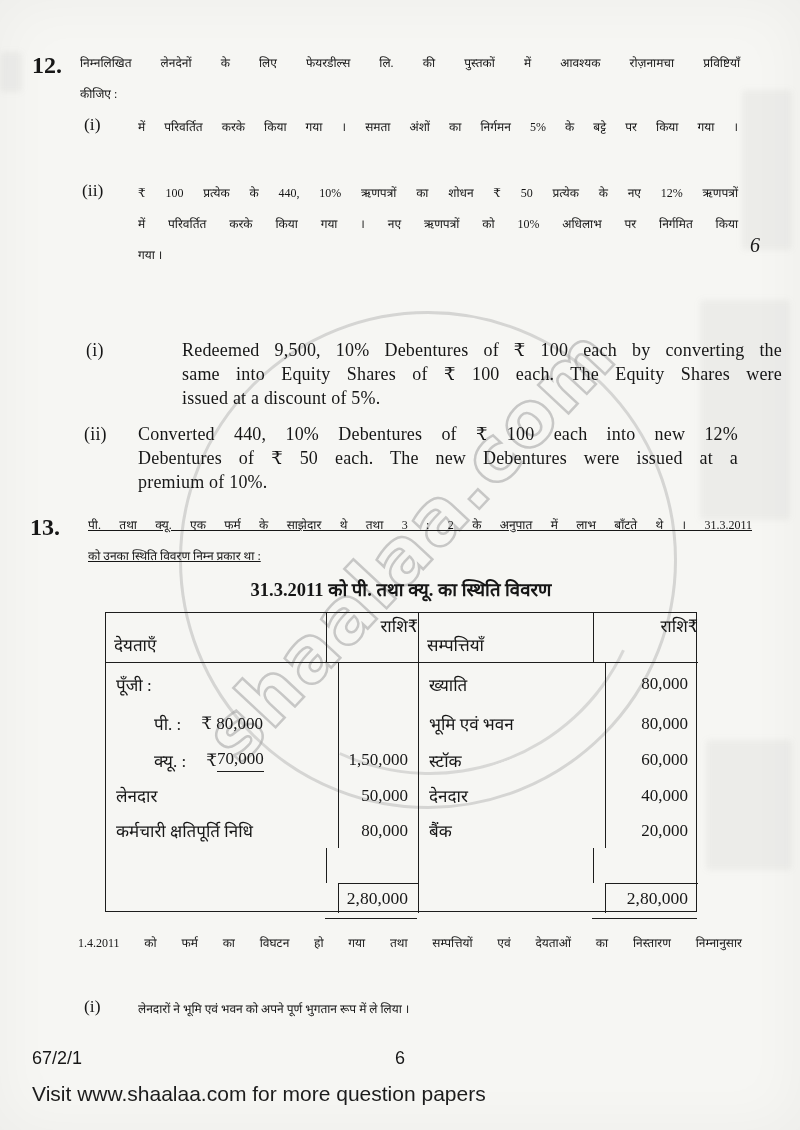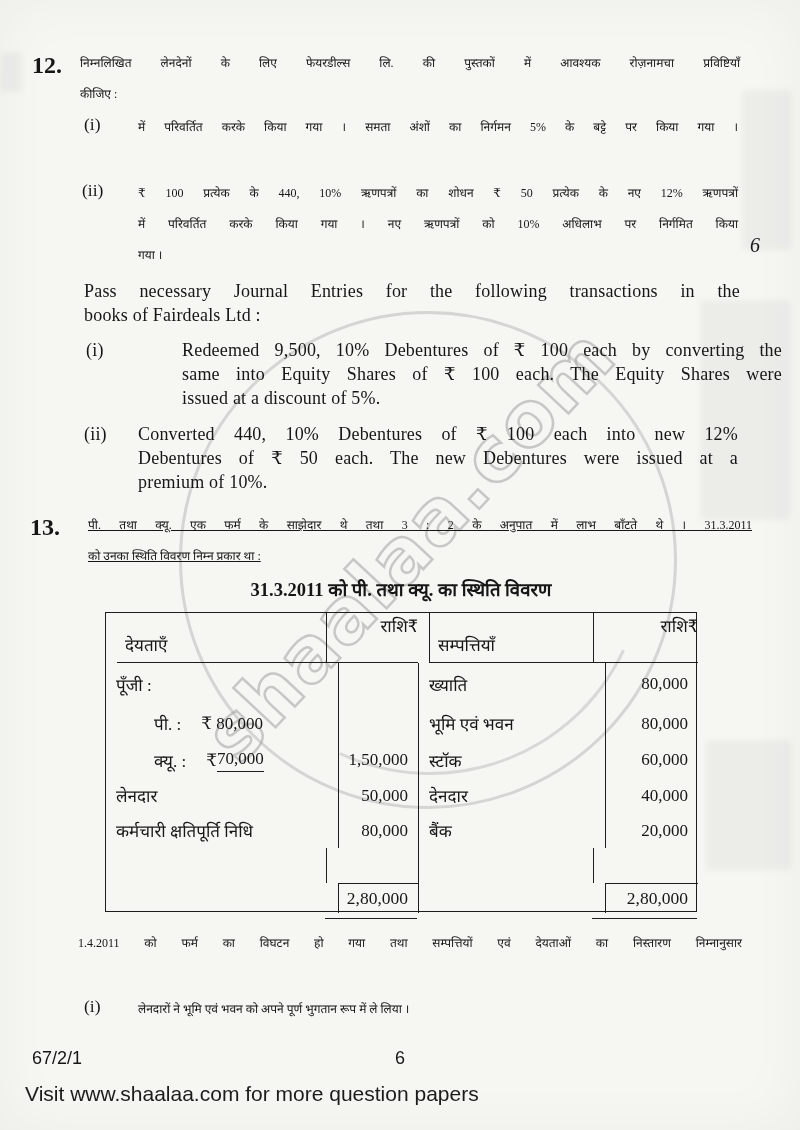--- a/index.html
+++ b/index.html
@@ -49,21 +49,21 @@
     position:absolute; left:105px; top:612px; width:592px; height:300px;
     border:1.6px solid #1d1d1d;
     display:grid;
     grid-template-columns:220px 92px 175px 105px;
     grid-template-rows:50px 42px 37px 36px 35px 35px 35px 30px;
     font-size:17px;
   }
   .c { position:relative; }
   .bl { border-left:1.2px solid #1d1d1d; }
   .hb { border-bottom:1.2px solid #1d1d1d; }
-  .hdr-name { display:flex; align-items:flex-end; padding:0 0 6px 8px;margin-left:11px; }
+  .hdr-name { display:flex; align-items:flex-end; padding:0 0 6px 8px; }
   .hdr-amt { display:flex; flex-direction:row; align-items:center; justify-content:flex-end; padding-bottom:20px; line-height:21px;font-family:Liberation Mono, monospace; }
   .lcell { display:flex; align-items:center; padding-left:10px; }
   .lcell.ind { padding-left:48px; }
   .acell { display:flex; align-items:center; justify-content:flex-end; padding-right:10px;margin-left:12px; }
   .tot { border-top:1.4px solid #1d1d1d; font-size:17.5px; }
   .cur { margin-left:20px; }
   .uval { border-bottom:1.6px solid #1d1d1d; padding-bottom:2px; }
   .dbl-rule { position:absolute; height:0; border-top:1.5px solid #1d1d1d; }
   
   .footer-sans { font-family:"Liberation Sans","DejaVu Sans",sans-serif; }
@@ -96,24 +96,20 @@
 
   <div class="abs itemlabel" style="left:82px; top:180px;">(ii)</div>
   <div class="abs hindi" style="left:138px; top:178px; width:600px;">
     <div class="jl">₹ 100 प्रत्येक के 440, 10% ऋणपत्रों का शोधन ₹ 50 प्रत्येक के नए 12% ऋणपत्रों</div>
     <div class="jl">में परिवर्तित करके किया गया ।  नए ऋणपत्रों को 10% अधिलाभ पर निर्गमित किया</div>
     <div>गया ।</div>
   </div>
 
   <div class="abs marks" style="left:750px; top:234px;">6</div>
 
-  <div class="abs eng" style="left:84px; top:280px; width:656px;">
-    <div class="jl">Pass necessary Journal Entries for the following transactions in the</div>
-    <div>books of Fairdeals Ltd :</div>
-  </div>
 
   <div class="abs eng" style="left:86px; top:339px;">(i)</div>
   <div class="abs eng" style="left:138px; top:339px; width:600px;margin-left:44px;">
     <div class="jl">Redeemed 9,500, 10% Debentures of ₹ 100 each by converting the</div>
     <div class="jl">same into Equity Shares of ₹ 100 each. The Equity Shares were</div>
     <div>issued at a discount of 5%.</div>
   </div>
 
   <div class="abs eng" style="left:84px; top:423px;">(ii)</div>
   <div class="abs eng" style="left:138px; top:423px; width:600px;">
@@ -191,15 +187,15 @@
 
   <div class="abs hindi" style="left:78px; top:928px; width:664px;">
     <div class="jl">1.4.2011 को फर्म का विघटन हो गया तथा सम्पत्तियों एवं देयताओं का निस्तारण निम्नानुसार</div>
   </div>
 
   <div class="abs itemlabel" style="left:84px; top:996px;">(i)</div>
   <div class="abs hindi" style="left:138px; top:994px; width:600px;">लेनदारों ने भूमि एवं भवन को अपने पूर्ण भुगतान रूप में ले लिया ।</div>
 
   <div class="abs footer-sans" style="left:32px; top:1048px; font-size:18px;">67/2/1</div>
   <div class="abs footer-sans" style="left:0px; top:1048px; width:800px; text-align:center; font-size:18px;">6</div>
-  <div class="abs footer-sans" style="left:25px; top:1082px; font-size:21px; color:#1c1c1c;">Visit www.shaalaa.com for more question papers</div>
+  <div class="abs footer-sans" style="left:32px; top:1082px; font-size:21px; color:#1c1c1c;">Visit www.shaalaa.com for more question papers</div>
 
 </div>
 
 </body></html>

